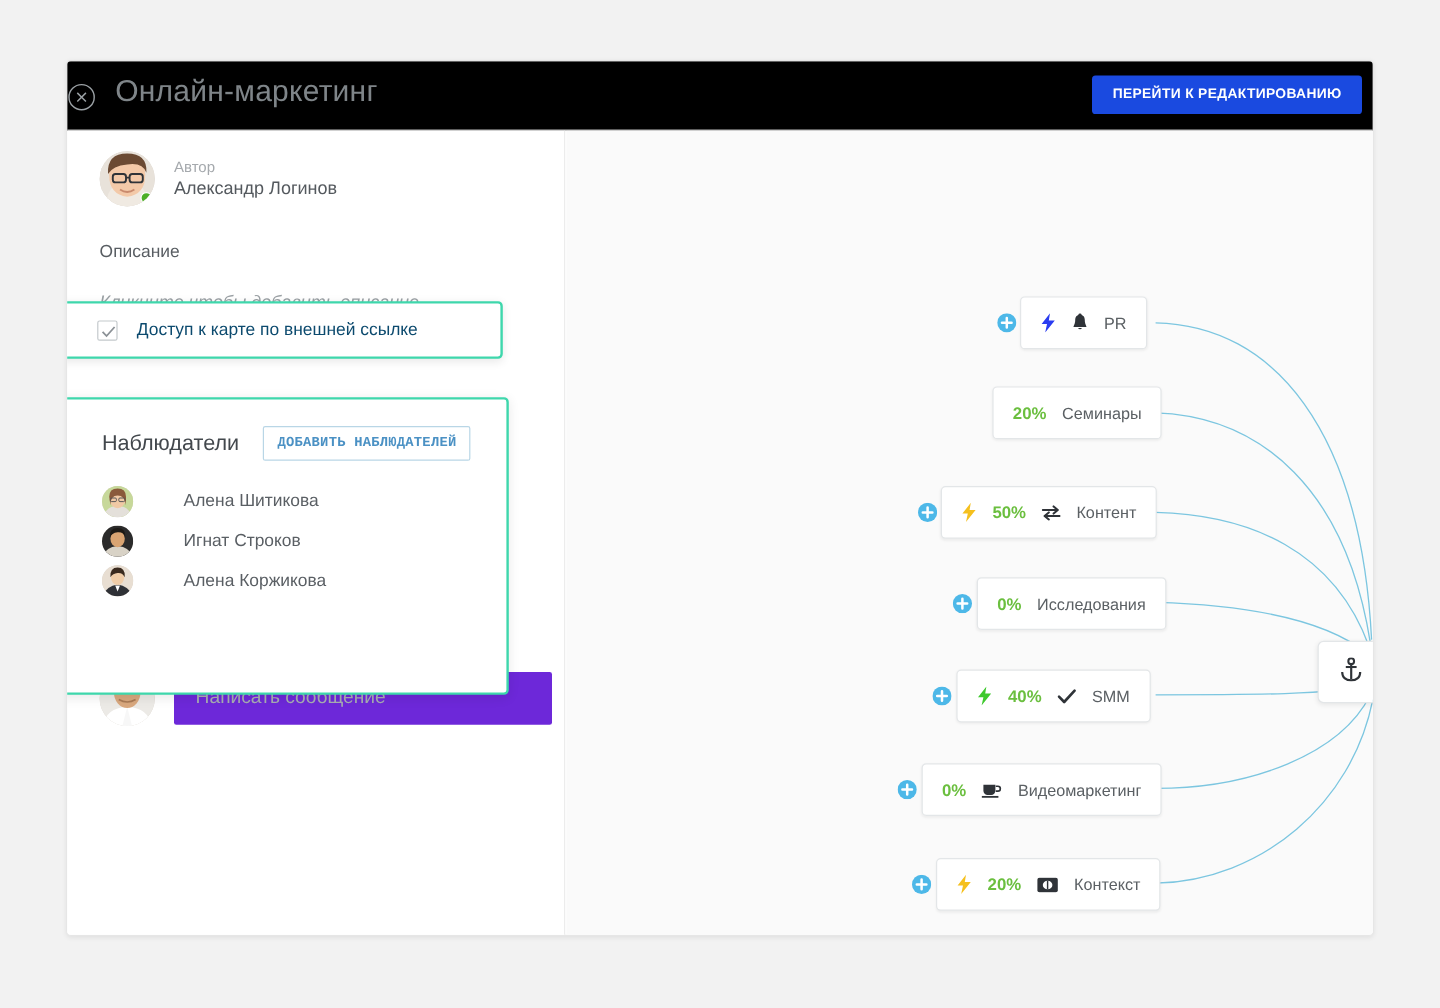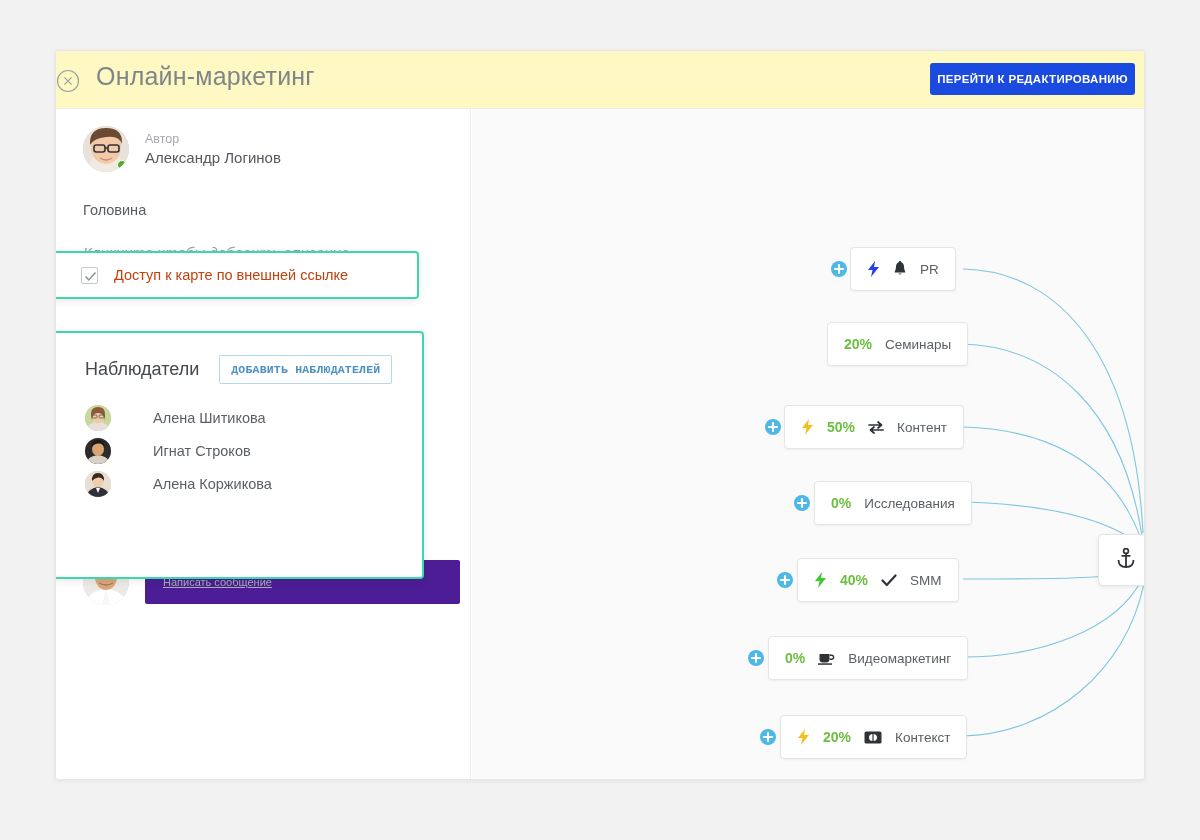--- a/index.html
+++ b/index.html
@@ -17,38 +17,38 @@
     width: 1090px; height: 730px;
     background: #ffffff;
     border: 1px solid #e6e6e6;
     border-radius: 4px;
     box-shadow: 0 1px 4px rgba(0,0,0,.07);
     overflow: hidden;
   }
   .titlebar {
     position: relative; height: 58px;
     border-bottom: 1px solid #ececec;
-    background: #fef9c3;
+    background: #000000;
   }
   .close-icon {
     position: absolute; left: 0px; top: 18px;
     width: 24px; height: 24px;
   }
   .page-title {
     position: absolute; left: 40px; top: 11px;
     font-size: 25px; color: #7f8589; font-weight: 300;
     letter-spacing: .2px; white-space: nowrap;
   }
   .edit-btn {
     position: absolute; right: 9px; top: 12px;
     background: #1a4ae0; color: #fff;
     border: none; border-radius: 3px;
     font-family: "Liberation Sans", sans-serif;
     font-size: 11.5px; font-weight: bold; letter-spacing: .3px;
-    padding: 10px 7px; cursor: pointer; white-space: nowrap;
+    padding: 10px 17px; cursor: pointer; white-space: nowrap;
   }
 
   .body-row { position: relative; height: 671px; }
 
   
   .left-panel {
     position: absolute; left: 0; top: 0;
     width: 415px; height: 671px;
     background: #fff;
     border-right: 1px solid #ececec;
@@ -79,42 +79,42 @@
   .desc-placeholder {
     position: absolute; left: 27px; top: 135px;
     font-size: 15px; color: #9aa0a4; font-style: italic;
   }
   #comments-title { left: 27px; top: 409px; }
 
   
   .comment-row { position: absolute; left: 27px; top: 450px; display: flex; align-items: center; }
   .comment-field {
     margin-left: 16px; width: 315px; height: 44px;
-    background: #4c1d95; border-radius: 2px;
+    background: #6d28d9; border-radius: 2px;
     display: flex; align-items: center; padding-left: 18px;
-    font-size: 11px; color: #a8aeb2; text-decoration: underline;
+    font-size: 16px; color: #a8aeb2;
   }
 
   
   .overlay-check {
     position: absolute; left: -10px; top: 142px;
     width: 373px; height: 48px;
     background: #fff;
     border: 2px solid #3ed7ac;
     border-radius: 4px;
     box-shadow: 0 2px 8px rgba(0,0,0,.09);
     display: flex; align-items: center; padding-left: 33px;
     z-index: 6;
   }
   .checkbox {
     width: 17px; height: 17px; border: 1px solid #c4c9cc;
     border-radius: 2px; position: relative; flex: none; background: #fff;
   }
   .checkbox svg { position: absolute; left: 2px; top: 2px; }
-  .check-label { margin-left: 16px; font-size: 14.5px; color: #c2410c; }
+  .check-label { margin-left: 16px; font-size: 14.5px; color: #0c4a6e; }
 
   
   .overlay-watchers {
     position: absolute; left: -15px; top: 222px;
     width: 383px; height: 248px;
     background: #fff;
     border: 2px solid #3ed7ac;
     border-radius: 4px;
     box-shadow: 0 2px 10px rgba(0,0,0,.09);
     z-index: 7;
@@ -207,21 +207,21 @@
               <path d="M17 32 Q23 36 29 32" stroke="#c98a6d" stroke-width="1.5" fill="none"></path>
             </svg>
             <span class="online-dot"></span>
           </div>
           <div class="author-text">
             <div class="author-label">Автор</div>
             <div class="author-name">Александр Логинов</div>
           </div>
         </div>
 
-        <div class="section-title" id="desc-title">Головина</div>
+        <div class="section-title" id="desc-title">Описание</div>
         <div class="desc-placeholder">Кликните чтобы добавить описание</div>
 
         <div class="section-title" id="comments-title">Комментарии</div>
 
         <div class="comment-row">
           <div class="avatar big">
             <svg viewBox="0 0 46 46">
               <rect width="46" height="46" fill="#eceae6"></rect>
               <path d="M3 46 Q5 31 23 30 Q41 31 43 46Z" fill="#ffffff"></path>
               <path d="M23 30 L19 46 L27 46Z" fill="#f7f7f7"></path>

